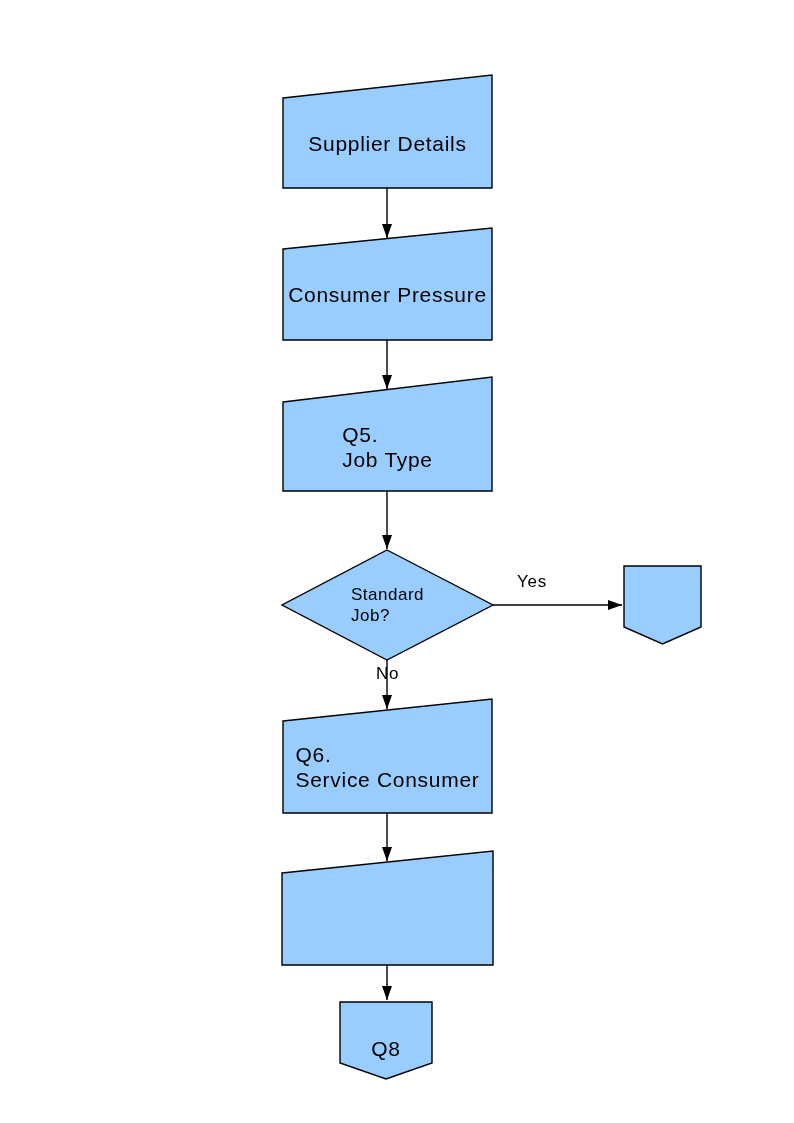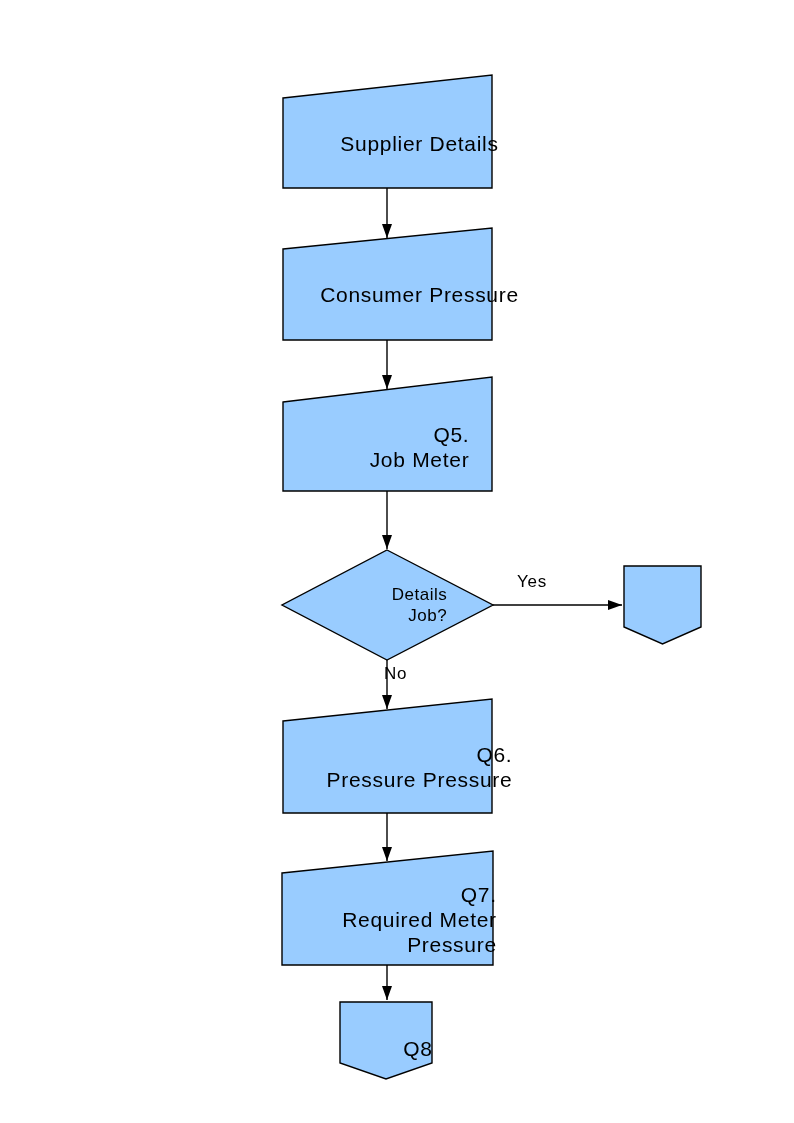--- a/index.html
+++ b/index.html
@@ -27,28 +27,27 @@
   .connector {
     stroke: var(--node-stroke, #000000);
     stroke-width: 1.4;
     fill: none;
   }
   .node-label {
     position: absolute;
     display: flex;
     align-items: center;
     justify-content: center;
-    text-align: right;
+    text-align: left;
     white-space: pre-line;
     color: var(--text-color, #000000);
     font-size: 21px;
     line-height: 25px;
     letter-spacing: 0.7px;
     pointer-events: none;
-    padding-left: 32px;
   }
   .decision-text {
     font-size: 17px;
     line-height: 21px;
     letter-spacing: 0.5px;
   }
   .edge-label {
     position: absolute;
     color: var(--text-color, #000000);
     font-size: 17px;
@@ -86,32 +85,29 @@
     <polygon class="node-shape" points="283,721 492,699 492,813 283,813"></polygon>
     <polygon class="node-shape" points="282,873 493,851 493,965 282,965"></polygon>
     <polygon class="node-shape" points="340,1002 432,1002 432,1063 386,1079 340,1063"></polygon>
   </svg>
 
   <div class="node-label" style="left:283px; top:98px; width:209px; height:90px;">Supplier Details</div>
 
   <div class="node-label" style="left:283px; top:249px; width:209px; height:91px;">Consumer Pressure</div>
 
   <div class="node-label" style="left:283px; top:402px; width:209px; height:89px;">Q5.
-Job Meter</div>
+Job Type</div>
 
-  <div class="node-label decision-text" style="left:282px; top:550px; width:211px; height:110px;">Details
+  <div class="node-label decision-text" style="left:282px; top:550px; width:211px; height:110px;">Standard
 Job?</div>
 
 
   <div class="node-label" style="left:283px; top:721px; width:209px; height:92px;">Q6.
-Pressure Pressure</div>
+Service Consumer</div>
 
-  <div class="node-label" style="left:282px; top:873px; width:211px; height:92px;">Q7.
-Required Meter
-Pressure</div>
 
   <div class="node-label" style="left:340px; top:1002px; width:92px; height:61px;margin-top:16px;">Q8</div>
 
   <div class="edge-label" style="left:517px; top:570px;">Yes</div>
 
-  <div class="edge-label" style="left:384px; top:662px;">No</div>
+  <div class="edge-label" style="left:376px; top:662px;">No</div>
 
 </div>
 
 </body></html>

